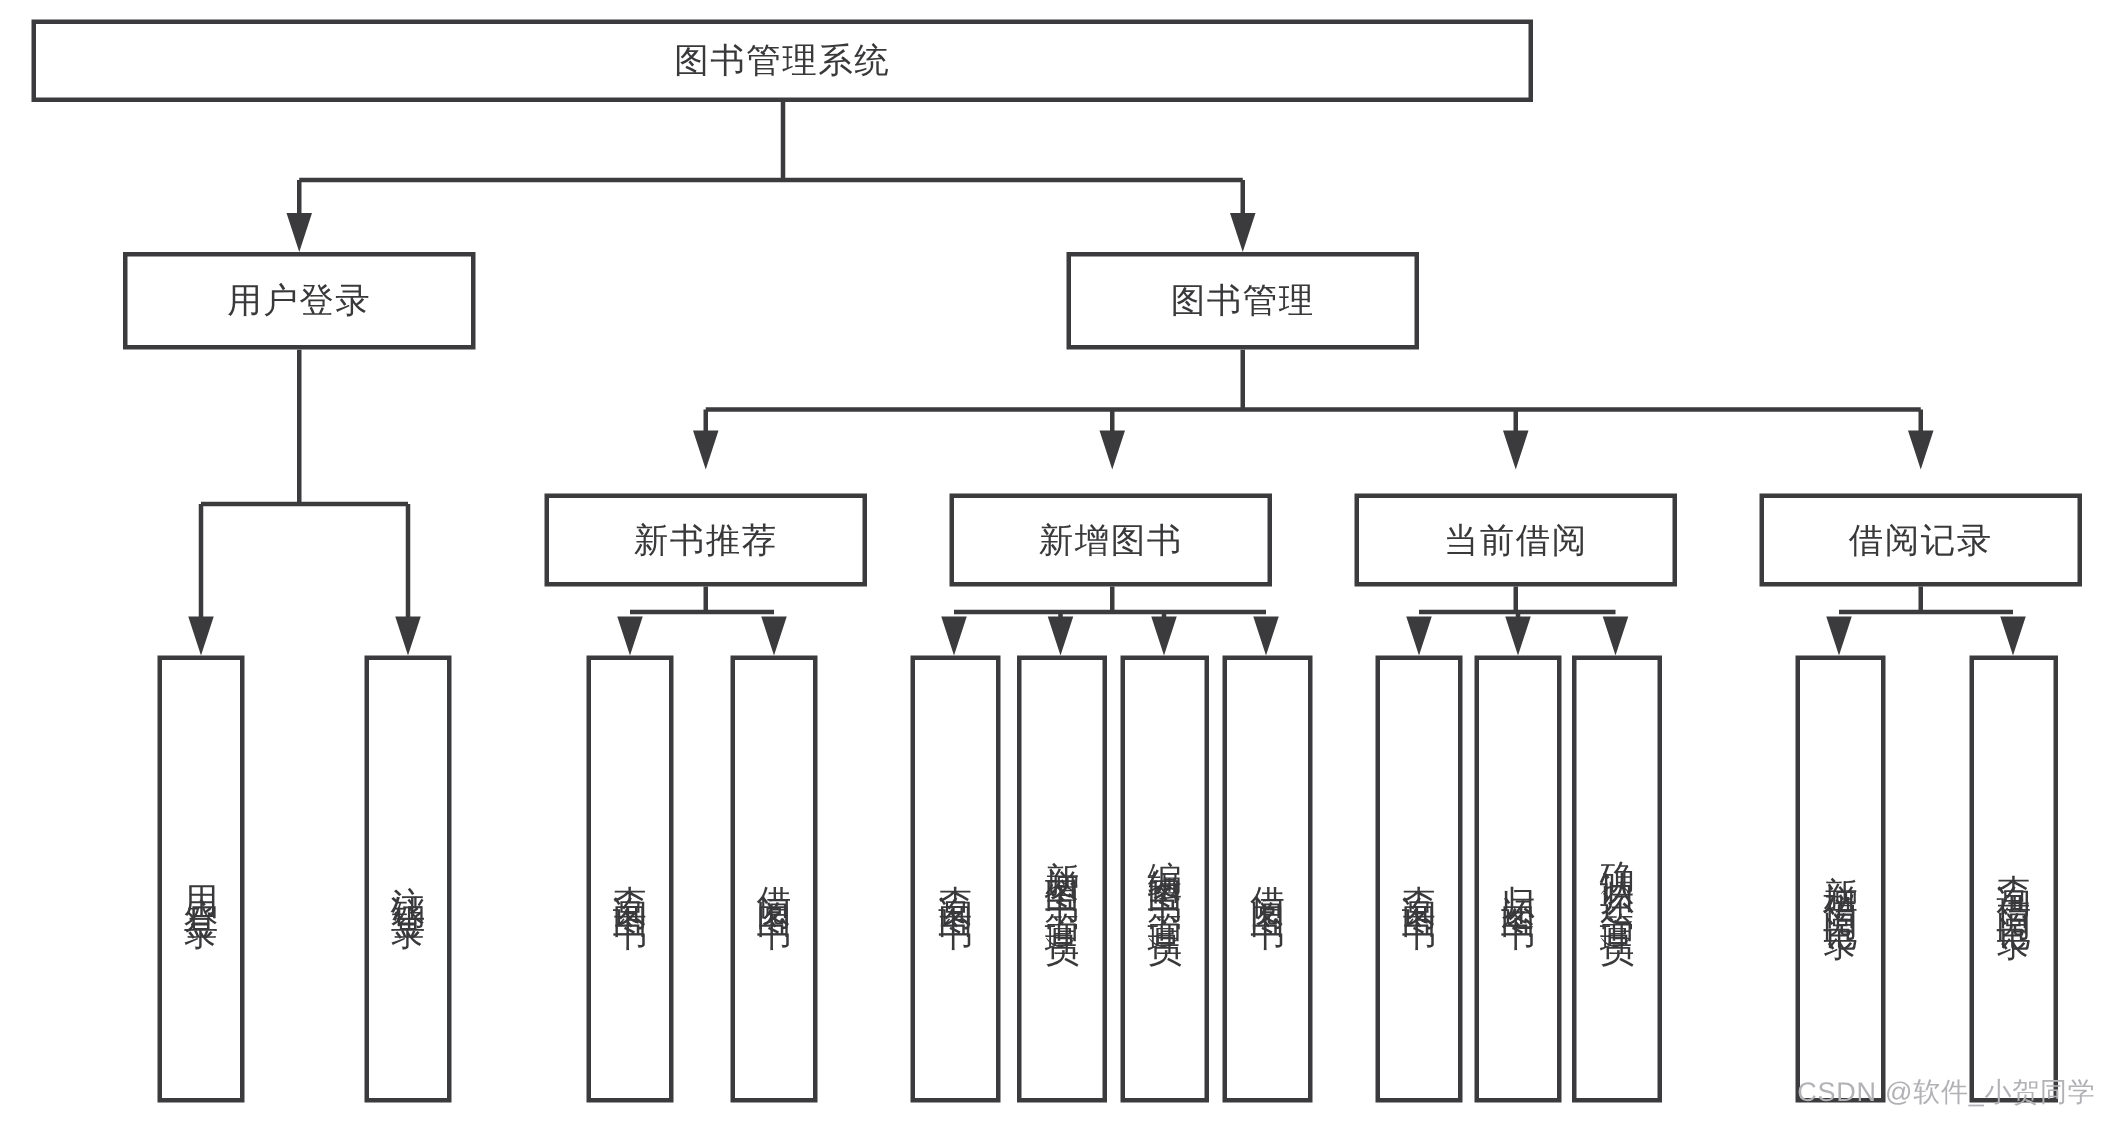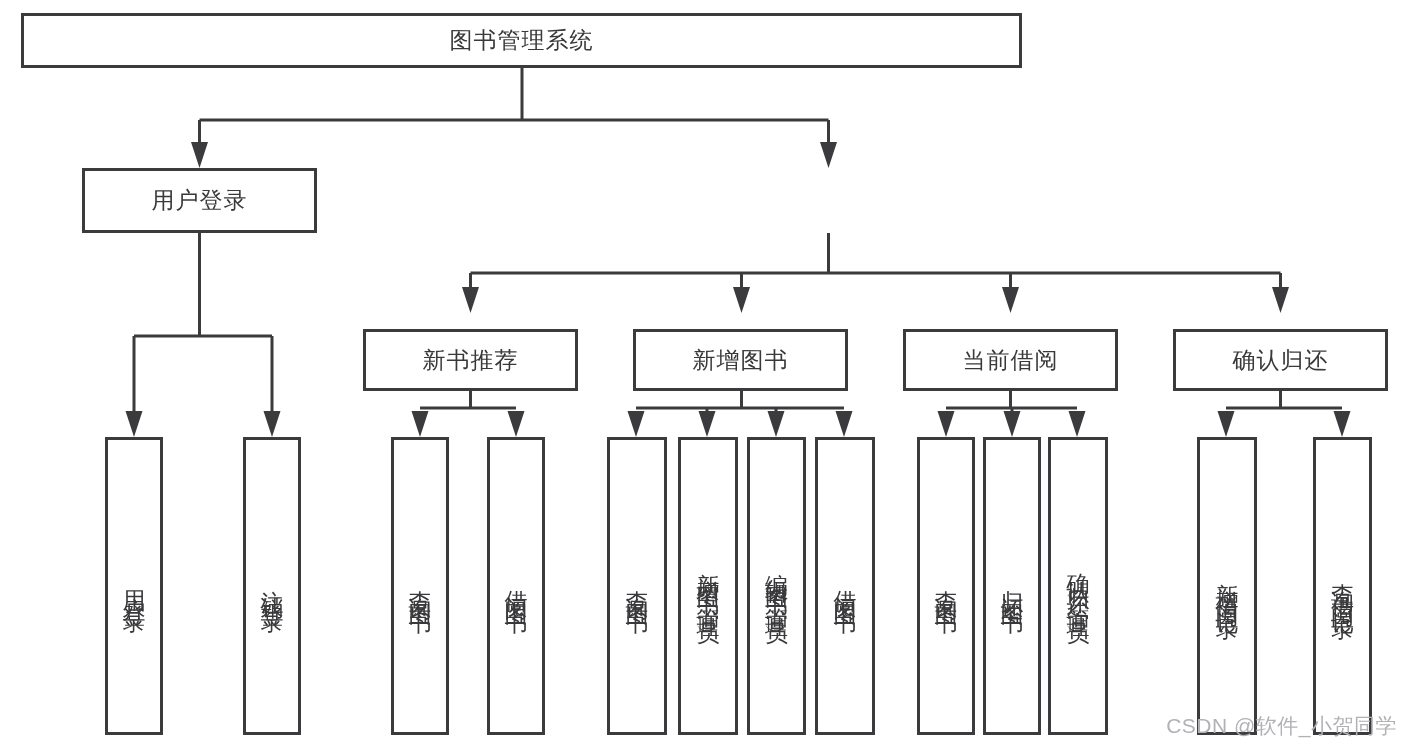--- a/index.html
+++ b/index.html
@@ -60,21 +60,21 @@
   .leaf.l7{left:815px;width:60px;}
   .leaf.l8{left:917px;}
   .leaf.l9{left:983px;}
   .leaf.l10{left:1048px;width:60px;}
   .leaf.l11{left:1197px;width:60px;}
   .leaf.l12{left:1313px;width:59px;}
   .watermark{
     position:absolute;
     right:8px;bottom:7px;
     color:var(--watermark);
-    font-size:21px;
+    font-size:18px;
     z-index:3;
     letter-spacing:0.5px;
   }
 </style>
 </head>
 <body>
 
 <div class="stage">
 
   <svg class="connectors" viewBox="0 0 1405 747" xmlns="http://www.w3.org/2000/svg">
@@ -127,32 +127,35 @@
       M1333.5 411 L1350.5 411 L1342 437 Z"></path>
   </svg>
 
   <div class="node root">
     <span>图书管理系统</span>
   </div>
 
   <div class="node lvl2 n0">
     <span>用户登录</span>
   </div>
+  <div class="node lvl2 n1">
+    <span>图书管理</span>
+  </div>
 
   <div class="node lvl3 n0">
     <span>新书推荐</span>
   </div>
   <div class="node lvl3 n1">
     <span>新增图书</span>
   </div>
   <div class="node lvl3 n2">
     <span>当前借阅</span>
   </div>
   <div class="node lvl3 n3">
-    <span>确认归还</span>
+    <span>借阅记录</span>
   </div>
 
   <div class="node leaf l0">
     <span>用户登录</span>
   </div>
   <div class="node leaf l1">
     <span>注销登录</span>
   </div>
   <div class="node leaf l2">
     <span>查询图书</span>

